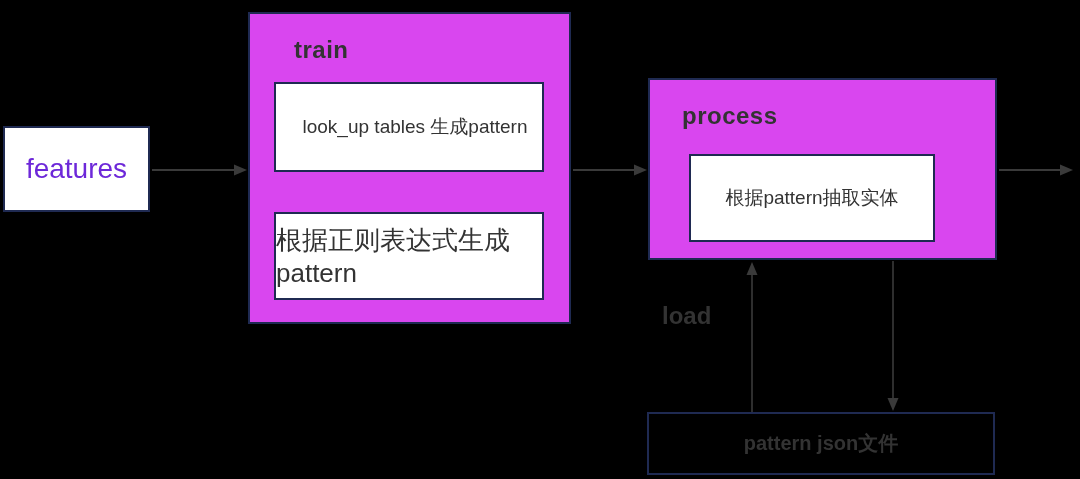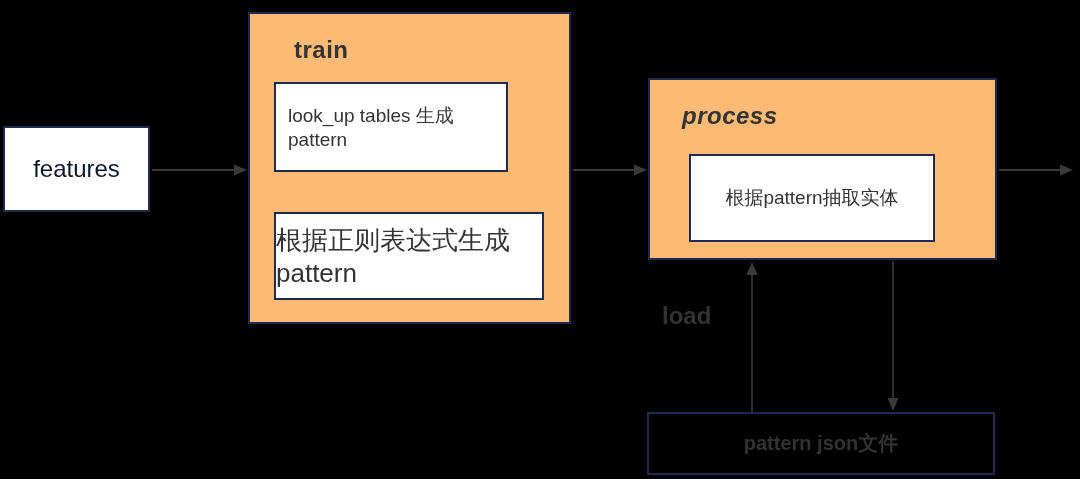--- a/index.html
+++ b/index.html
@@ -21,47 +21,47 @@
 
   .white-box {
     background: #ffffff;
     display: flex;
     align-items: center;
     justify-content: center;
     color: #333333;
   }
 
   .container-box {
-    background: #fdba74;
+    background: #d946ef;
   }
 
   .group-title {
     position: absolute;
     font-weight: bold;
     font-size: 24px;
     color: #333333;
     letter-spacing: 0.5px;
   }
 
   
   .features-box {
     left: 3px; top: 126px; width: 147px; height: 86px;
-    font-size: 24px;
-    color: #0f172a;
+    font-size: 28px;
+    color: #6d28d9;
   }
 
   
   .train-box { left: 248px; top: 12px; width: 323px; height: 312px; }
   .train-title { left: 44px; top: 22px; }
-  .train-item1 { left: 24px; top: 68px; width: 234px; height: 90px; font-size: 19px; padding-left: 12px; }
+  .train-item1 { left: 24px; top: 68px; width: 270px; height: 90px; font-size: 19px; padding-left: 12px; }
   .train-item2 { left: 24px; top: 198px; width: 270px; height: 88px; font-size: 26px; }
 
   
   .process-box { left: 648px; top: 78px; width: 349px; height: 182px; }
-  .process-title { left: 32px; top: 22px; font-style: italic; }
+  .process-title { left: 32px; top: 22px; }
   .process-item { left: 39px; top: 74px; width: 246px; height: 88px; font-size: 19px; }
 
   
   .pattern-file-box {
     left: 647px; top: 412px; width: 348px; height: 63px;
     background: #000000;
     display: flex;
     align-items: center;
     justify-content: center;
     font-size: 20px;

